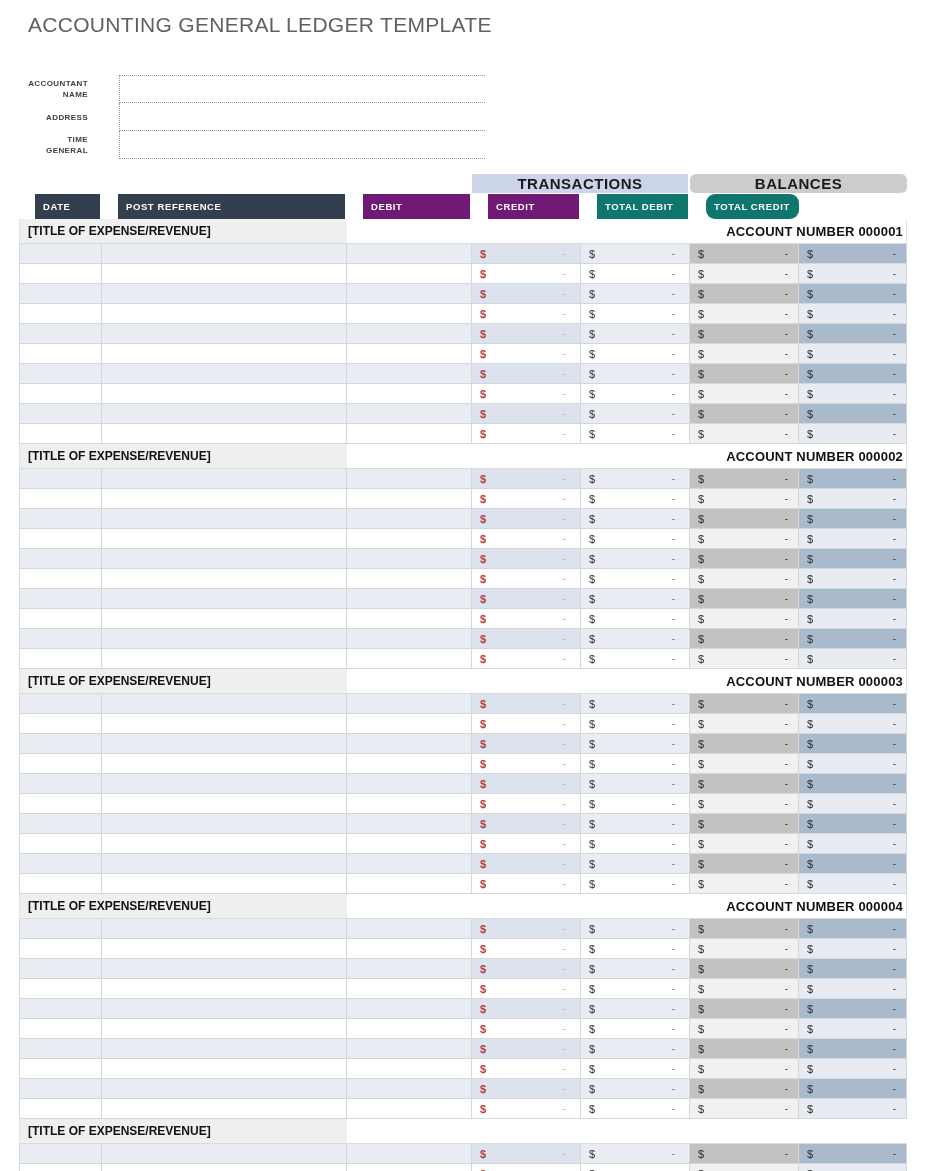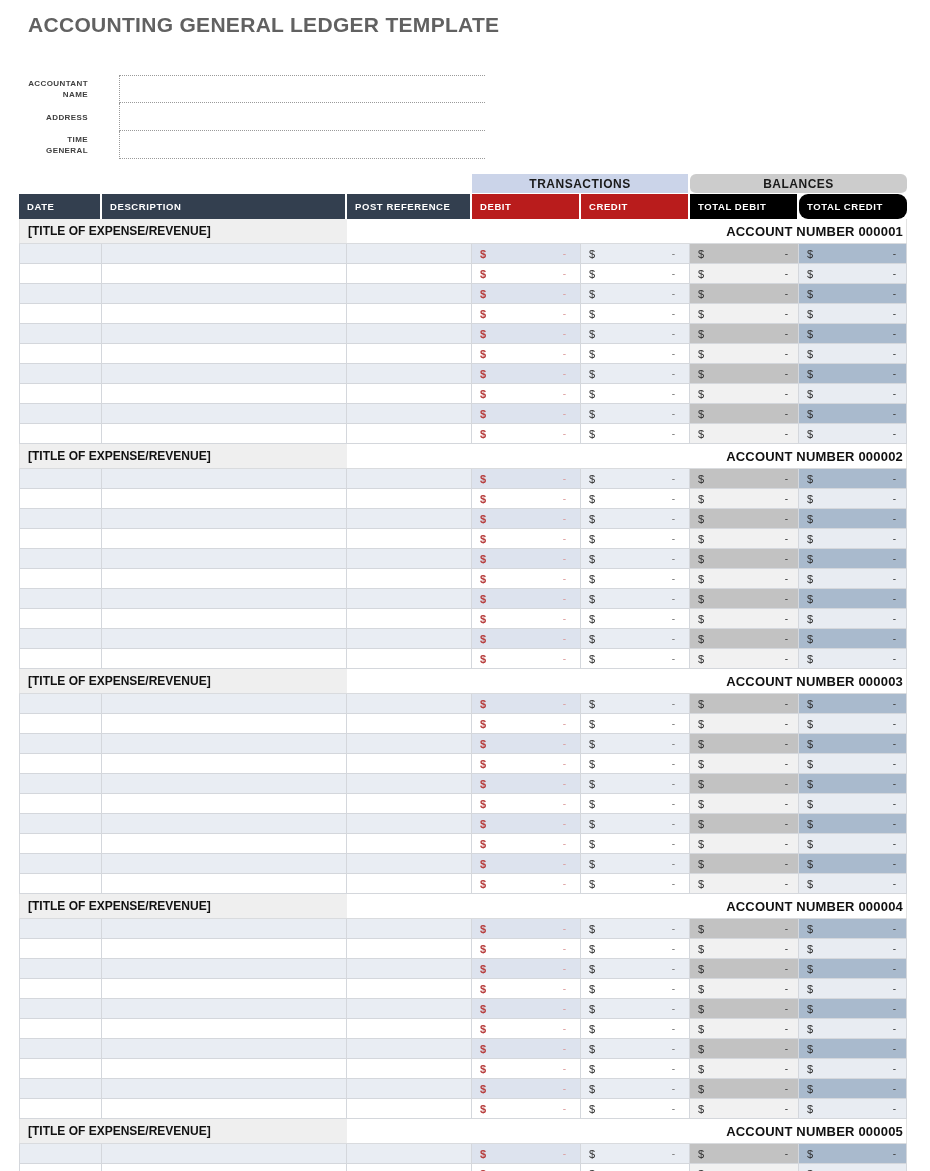--- a/index.html
+++ b/index.html
@@ -11,21 +11,21 @@
     background: #fff;
     overflow: hidden;
     font-family: "Liberation Sans", sans-serif;
   }
 
   
   .page-title {
     position: absolute;
     left: 28px; top: 13px;
     font-size: 21px;
-    font-weight: bold;
+    font-weight: normal;
     letter-spacing: 0.3px;
     color: #616161;
   }
 
   
   .info-form {
     position: absolute;
     left: 30px; top: 75px;
     display: grid;
     grid-template-columns: 58px 366px;
@@ -62,21 +62,21 @@
 
   
   .band-row {
     grid-template-columns: 453px 218px 217px;
     height: 20px;
   }
   .band {
     display: flex;
     align-items: center;
     justify-content: center;
-    font-size: 12px;
+    font-size: 15px;
     font-weight: bold;
     color: #1a1a1a;
     letter-spacing: 0.5px;
     border-right: 2px solid #fff;
     border-bottom: 1px solid #fff;
   }
   .band.transactions { background: #cbd4e9; }
   .band.balances { background: #cccccc; border-right: none; border-radius: 6px; }
 
   
@@ -86,25 +86,26 @@
   }
   .hdr {
     display: flex;
     align-items: center;
     padding-left: 8px;
     font-size: 9.5px;
     font-weight: bold;
     letter-spacing: 0.6px;
     color: #fff;
     border-right: 2px solid #fff;
+    margin-left: 16px;
   }
   .hdr:last-child { border-right: none; border-radius: 9px; }
   .hdr-navy { background: #333f4f; }
-  .hdr-blue { background: #b91c1c; }
-  .hdr-dark { background: #000000; }
+  .hdr-blue { background: #701a75; }
+  .hdr-dark { background: #0f766e; }
 
   
   .section-row {
     grid-template-columns: 328px 560px;
     height: 25px;
     border-bottom: 1px solid #d9dbde;
   }
   .sec-title {
     background: #efefef;
     display: flex;
@@ -184,21 +185,20 @@
   </div>
 
   <div class="ledger">
     <div class="grid-row band-row">
       <div></div>
       <div class="band transactions">TRANSACTIONS</div>
       <div class="band balances">BALANCES</div>
     </div>
     <div class="grid-row header-row">
       <div class="hdr hdr-navy">DATE</div>
-      <div class="hdr hdr-navy">DESCRIPTION</div>
       <div class="hdr hdr-navy">POST REFERENCE</div>
       <div class="hdr hdr-blue">DEBIT</div>
       <div class="hdr hdr-blue">CREDIT</div>
       <div class="hdr hdr-dark">TOTAL DEBIT</div>
       <div class="hdr hdr-dark">TOTAL CREDIT</div>
     </div>
     <div id="ledger-body">
         <div class="grid-row section-row">
           <div class="sec-title">[TITLE OF EXPENSE/REVENUE]</div>
           <div class="sec-account">ACCOUNT NUMBER 000001</div>
@@ -1050,21 +1050,20 @@
             <span class="cur">$</span>
             <span class="dash">-</span>
           </div>
           <div class="cell c-tcredit money">
             <span class="cur">$</span>
             <span class="dash">-</span>
           </div>
         </div>
         <div class="grid-row section-row">
           <div class="sec-title">[TITLE OF EXPENSE/REVENUE]</div>
-          <div class="sec-account">ACCOUNT NUMBER 000005</div>
         </div>
         <div class="grid-row data-row odd">
           <div class="cell c-date"></div>
           <div class="cell c-desc"></div>
           <div class="cell c-post"></div>
           <div class="cell c-debit money">
             <span class="cur">$</span>
             <span class="dash">-</span>
           </div>
           <div class="cell c-credit money">

